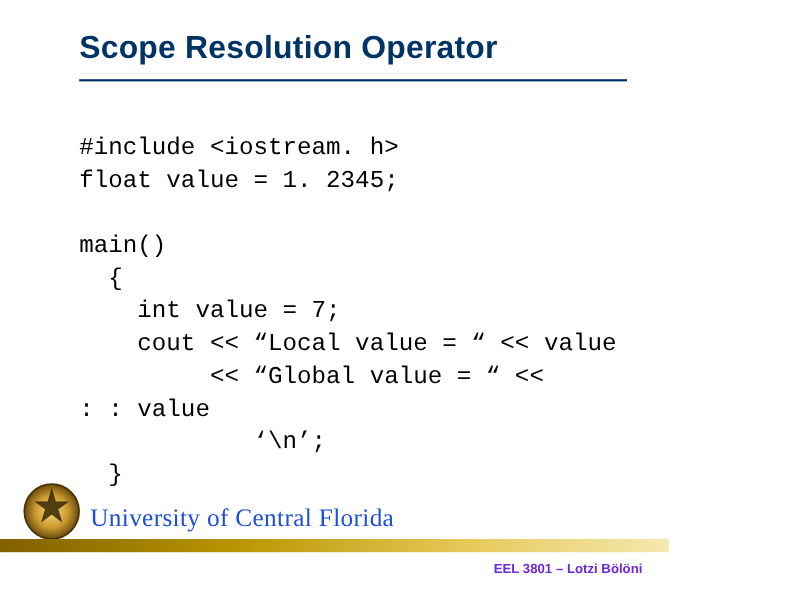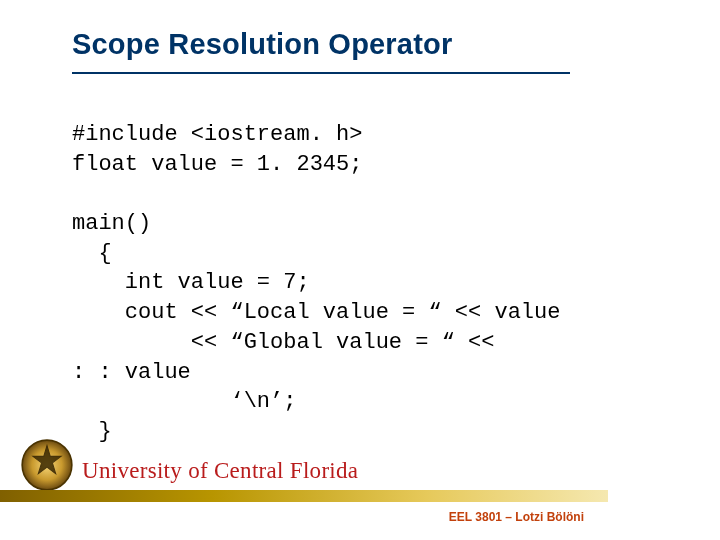--- a/index.html
+++ b/index.html
@@ -61,31 +61,31 @@
     bottom: 48px;
     width: 54px;
     height: 54px;
   }
   .wordmark {
     position: absolute;
     left: 82px;
     bottom: 56px;
     font-family: Georgia, "Times New Roman", serif;
     font-size: 23px;
-    color: #b91c1c;
+    color: #1d4ed8;
     letter-spacing: 0.3px;
   }
   .course-credit {
     position: absolute;
     right: 24px;
     bottom: 16px;
     font-family: Arial, sans-serif;
     font-size: 12px;
     font-weight: bold;
-    color: #c2410c;
+    color: #6d28d9;
   }
 </style>
 </head>
 <body>
 
 <div class="slide">
 
   <div class="title">Scope Resolution Operator</div>
   <div class="title-underline"></div>
 

